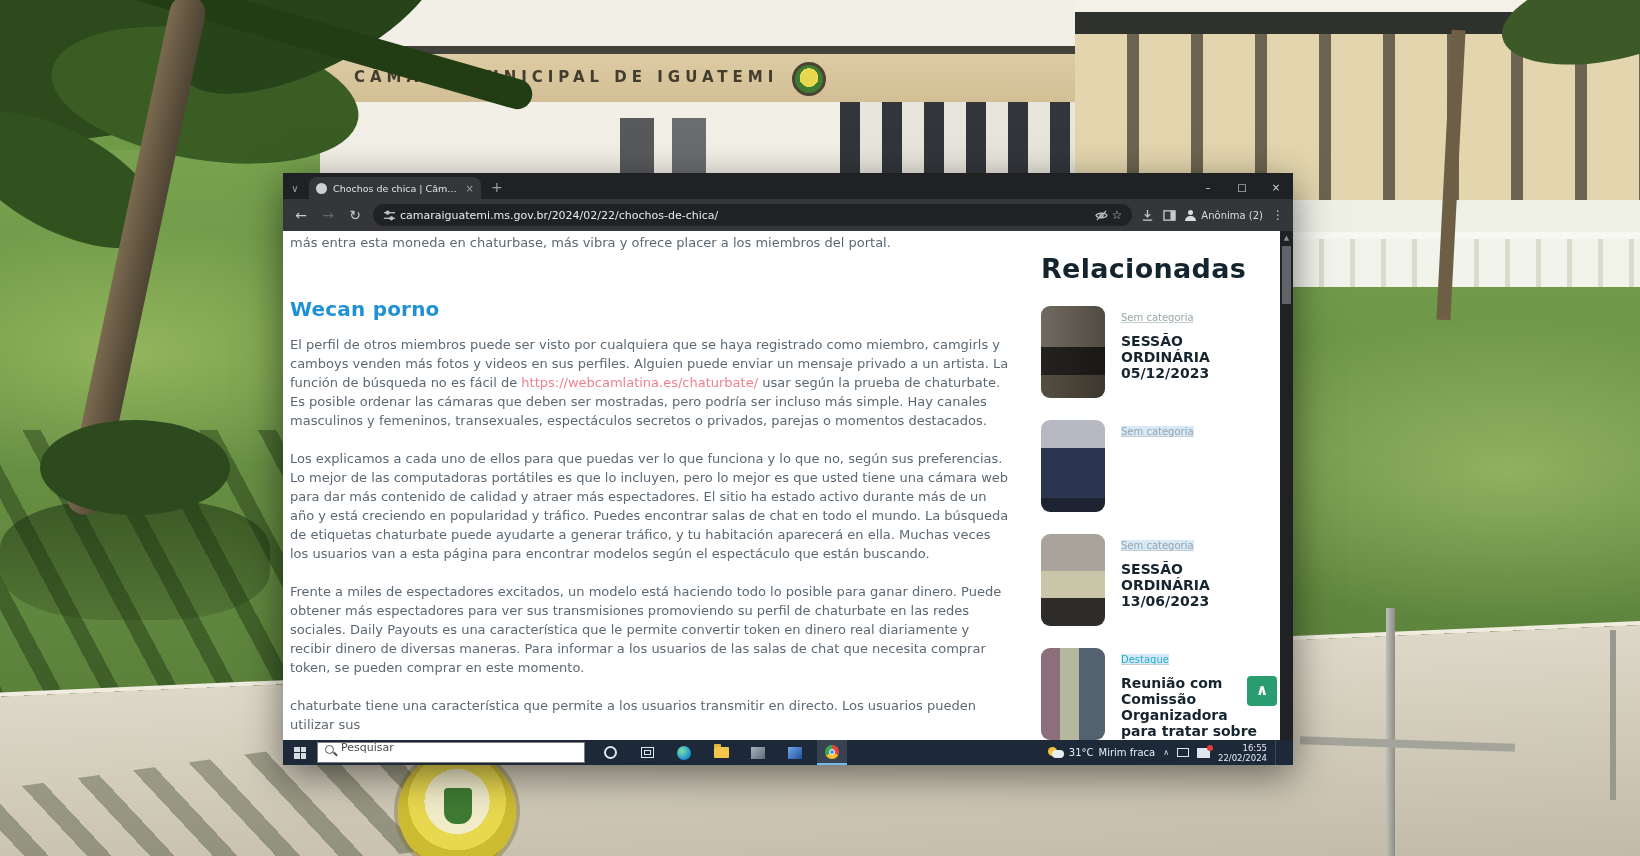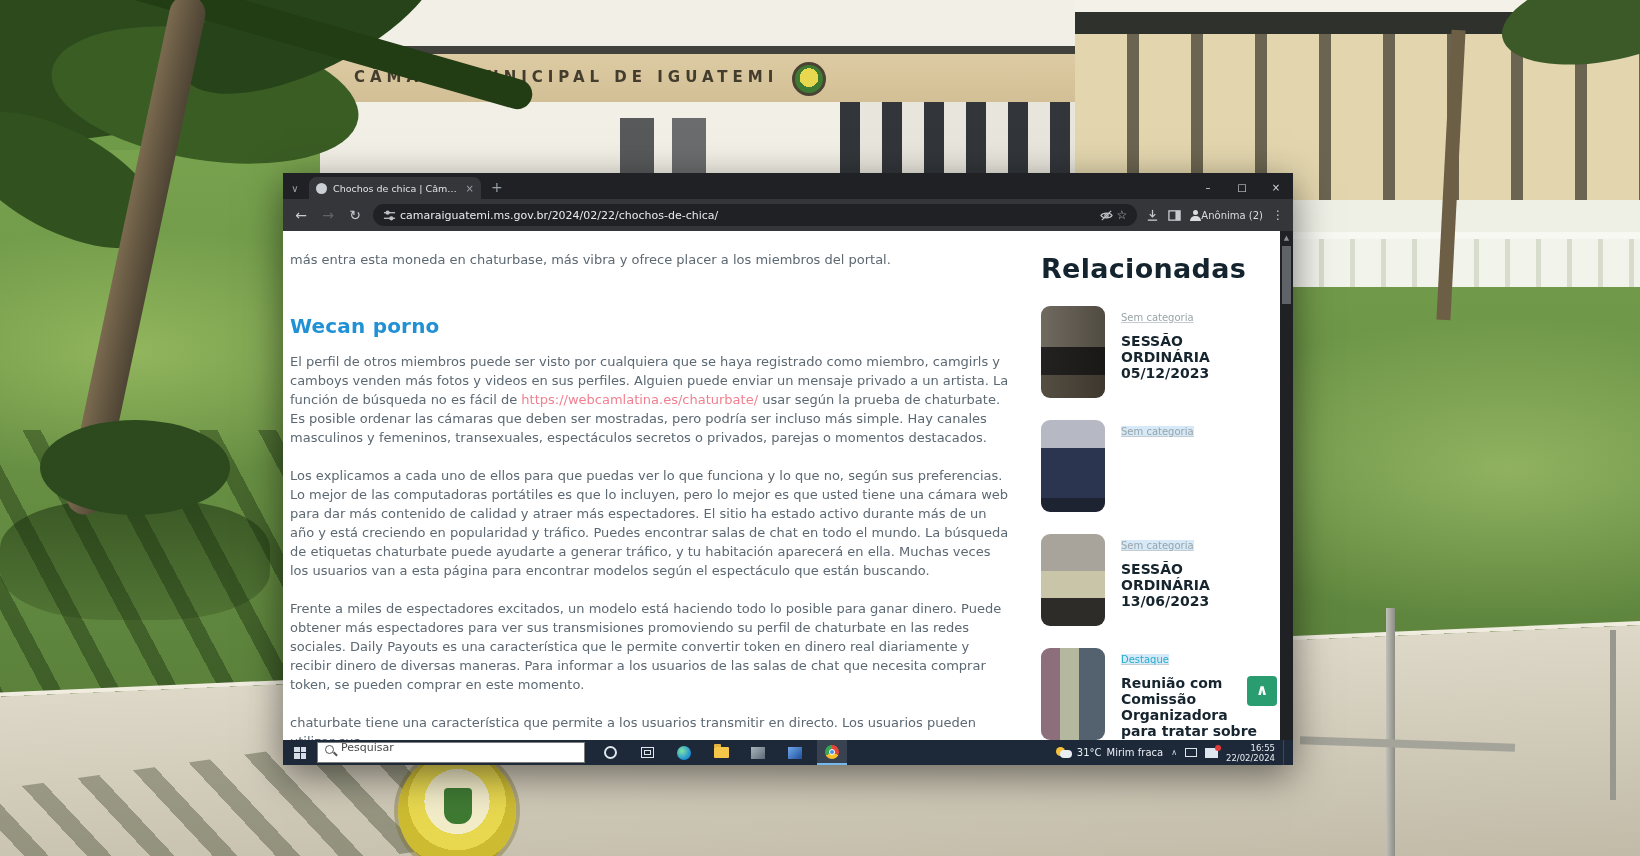--- a/index.html
+++ b/index.html
@@ -82,33 +82,33 @@
 
   
   .toolbar { height:32px; background:#35363a; display:flex; align-items:center; gap:9px; padding:0 9px; }
   .nav-ic { color:#c7cbd0; font-size:14px; width:18px; text-align:center; }
   .nav-ic.dim { color:#5f6368; }
   .addressbar { flex:1; height:22px; background:#202124; border-radius:11px; display:flex; align-items:center;
     gap:4px; padding:0 10px; color:#bdc1c6; }
   .url-text { font-size:11px; color:#e8eaed; flex:1; white-space:nowrap; overflow:hidden; }
   .ic-svg { width:13px; height:13px; flex:none; }
   .star { font-size:12px; }
-  .profile-chip { display:flex; align-items:center; color:#dadce0; font-size:10px; white-space:nowrap; }
+  .profile-chip { display:flex; align-items:center; gap:5px; color:#dadce0; font-size:10px; white-space:nowrap; }
   .person { width:11px; height:11px; position:relative; }
   .person::before { content:""; position:absolute; left:3px; top:0; width:5px; height:5px; border-radius:50%; background:#dadce0; }
   .person::after { content:""; position:absolute; left:0; top:6px; width:11px; height:5px; border-radius:5px 5px 0 0; background:#dadce0; }
   .menu-dots { font-size:12px; color:#c7cbd0; }
 
   
   .content { height:509px; background:#fff; position:relative; overflow:hidden; }
   .scrollbar { position:absolute; right:0; top:0; width:13px; height:100%; background:#202124; }
   .scroll-up { color:#8a8f94; font-size:7px; text-align:center; padding-top:3px; }
   .scroll-thumb { width:9px; height:58px; margin:4px auto 0; background:#5f6368; }
 
-  .article { position:absolute; left:7px; top:17px; width:722px; color:#5c6872; font-size:13px; line-height:19px; }
+  .article { position:absolute; left:7px; top:0; width:722px; color:#5c6872; font-size:13px; line-height:19px; }
   .intro { margin-top:2px; }
   .h-blue { color:#2191d6; font-weight:bold; font-size:20px; letter-spacing:.2px; }
   .h1 { margin-top:48px; margin-bottom:16px; }
   .h2 { margin-top:24px; margin-bottom:14px; font-size:18px; }
   .para { margin-bottom:19px; }
   .pink-link { color:#f0808f; text-decoration:none; }
 
   .sidebar { position:absolute; left:758px; top:0; width:225px; }
   .sb-heading { margin-top:22px; font-size:27px; font-weight:bold; color:#14242f; letter-spacing:.3px; }
   .sb-item { display:flex; gap:16px; margin-top:22px; }
@@ -145,21 +145,21 @@
   .orb { width:14px; height:14px; border-radius:50%; background:radial-gradient(circle at 35% 35%, #7ee3a0, #1c8fd6 70%); }
   .folder { width:15px; height:11px; background:#f4c64a; border-radius:1px; position:relative; }
   .folder::before { content:""; position:absolute; left:0; top:-3px; width:7px; height:3px; background:#e3b53a; border-radius:1px 1px 0 0; }
   .tile-gray { width:14px; height:12px; background:linear-gradient(135deg,#aab4bd,#5d6a76); }
   .tile-blue { width:14px; height:12px; background:linear-gradient(135deg,#6fa8e8,#1f4f9e); }
   .chrome-wrap { background:rgba(255,255,255,.12); border-bottom:2px solid #76b9ed; }
   .chrome { width:14px; height:14px; border-radius:50%;
     background:conic-gradient(#e64538 0 33%, #f7c22c 33% 66%, #3aa757 66% 100%); position:relative; }
   .chrome::after { content:""; position:absolute; left:4px; top:4px; width:6px; height:6px; border-radius:50%;
     background:#4a90e2; border:1.5px solid #fff; box-sizing:border-box; }
-  .tray { margin-left:auto; display:flex; align-items:center; gap:8px; padding-right:6px; height:100%; }
+  .tray { margin-left:auto; display:flex; align-items:center; gap:8px; padding-right:14px; height:100%; }
   .weather { display:flex; align-items:center; gap:5px; font-size:10px; }
   .sun-cloud { width:16px; height:11px; position:relative; }
   .sun-cloud::before { content:""; position:absolute; left:0; top:0; width:9px; height:9px; border-radius:50%; background:#f5c13a; }
   .sun-cloud::after { content:""; position:absolute; left:4px; top:3px; width:12px; height:8px; border-radius:6px; background:#e9eef2; }
   .chev { font-size:8px; color:#cfd6de; }
   .tray-mon { width:12px; height:9px; border:1.3px solid #dfe6ee; }
   .tray-kbd { width:13px; height:10px; background:#dfe6ee; position:relative; }
   .tray-kbd .dot { position:absolute; right:-3px; top:-3px; width:6px; height:6px; border-radius:50%; background:#e23b3b; }
   .clock { text-align:right; font-size:8.5px; line-height:10px; }
   .show-desktop { width:4px; height:100%; border-left:1px solid #3b475a; }

